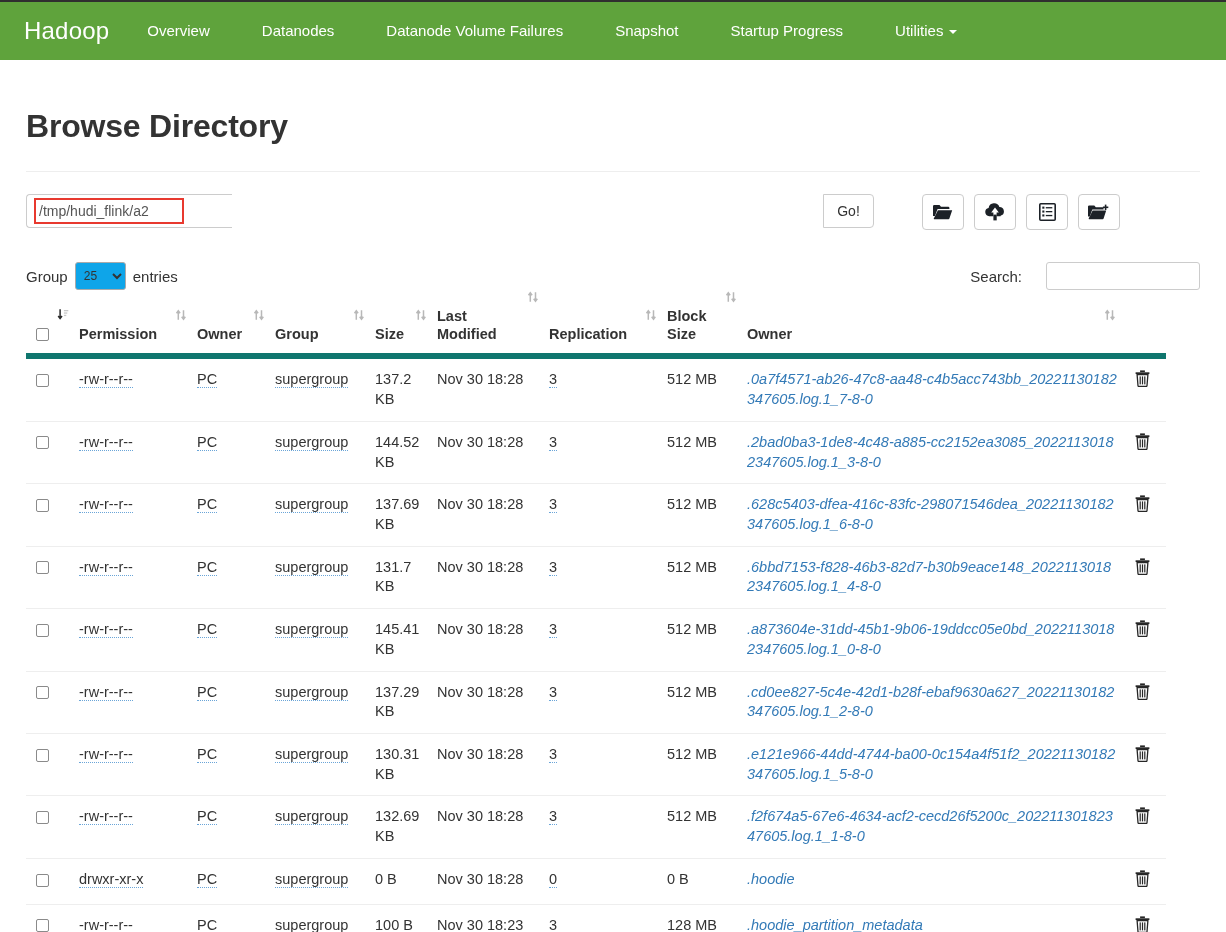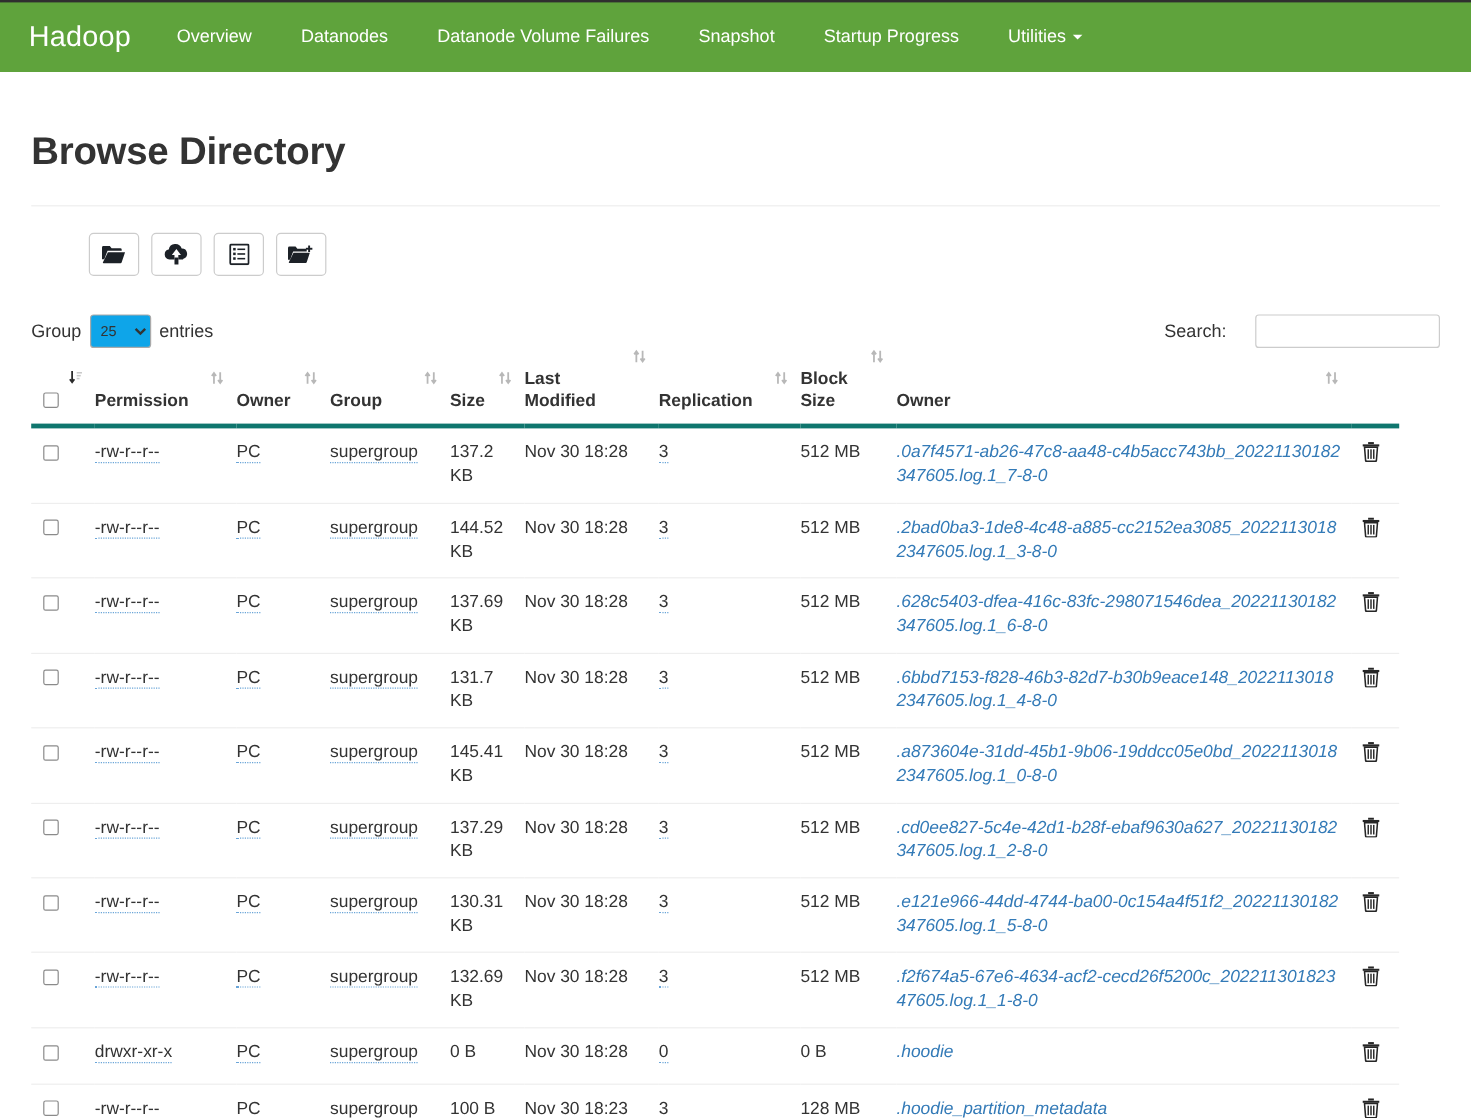--- a/index.html
+++ b/index.html
@@ -22,21 +22,21 @@
     border-top: 2px solid #2f2f2f;
   }
   .brand {
     color: #ffffff;
     font-size: 24px;
     font-weight: 400;
     letter-spacing: .2px;
     margin-right: 20px;
     cursor: pointer;
   }
-  .nav-links { display: flex; align-items: flex-start; gap: 5px; }
+  .nav-links { display: flex; align-items: flex-start; gap: 16px; }
   .nav-link {
     color: #ffffff;
     font-size: 15px;
     padding: 0 18px;
     line-height: 60px;
     cursor: pointer;
     white-space: nowrap;
   }
   .caret {
     display: inline-block;
@@ -145,21 +145,21 @@
     border-collapse: collapse;
     margin-top: 14px;
     font-size: 14.5px;
   }
   table.files thead th {
     text-align: left;
     font-weight: bold;
     color: #333;
     padding: 4px 8px 10px 0;
     vertical-align: bottom;
-    border-bottom: 4px solid #0f766e;
+    border-bottom: 6px solid #0f766e;
     position: relative;
     cursor: pointer;
     line-height: 1.22;
   }
   .sortwrap { position: relative; display: block; padding-right: 22px; }
   .sorticon {
     position: absolute;
     right: 2px; top: -18px;
     width: 12px; height: 14px;
   }
@@ -233,20 +233,27 @@
     </div>
   </div>
 </div>
 
 <div class="container">
 
   <div class="page-title">Browse Directory</div>
   <div class="hr"></div>
 
   <div class="pathbar">
+    <div class="input-group">
+      <div class="path-wrap">
+        <input class="path-input" type="text" value="/tmp/hudi_flink/a2" style="">
+        <div class="path-annot"></div>
+      </div>
+      <button class="go-btn">Go!</button>
+    </div>
 
     <div class="tool-buttons">
       <div class="tool-btn">
         <span>
           <svg width="20" height="16" viewBox="0 0 20 16">
             <path d="M0 2.2a1.2 1.2 0 0 1 1.2-1.2h5.3l1.5 1.8h7.2a1.2 1.2 0 0 1 1.2 1.2v1H4.6L1.9 12 0 12z" fill="#1c2127"></path>
             <path d="M4.9 6.3h14.3L16.4 14.6a1 1 0 0 1-.95.7H1.3a.55.55 0 0 1-.52-.75z" fill="#1c2127"></path>
           </svg>
         </span>
       </div>

